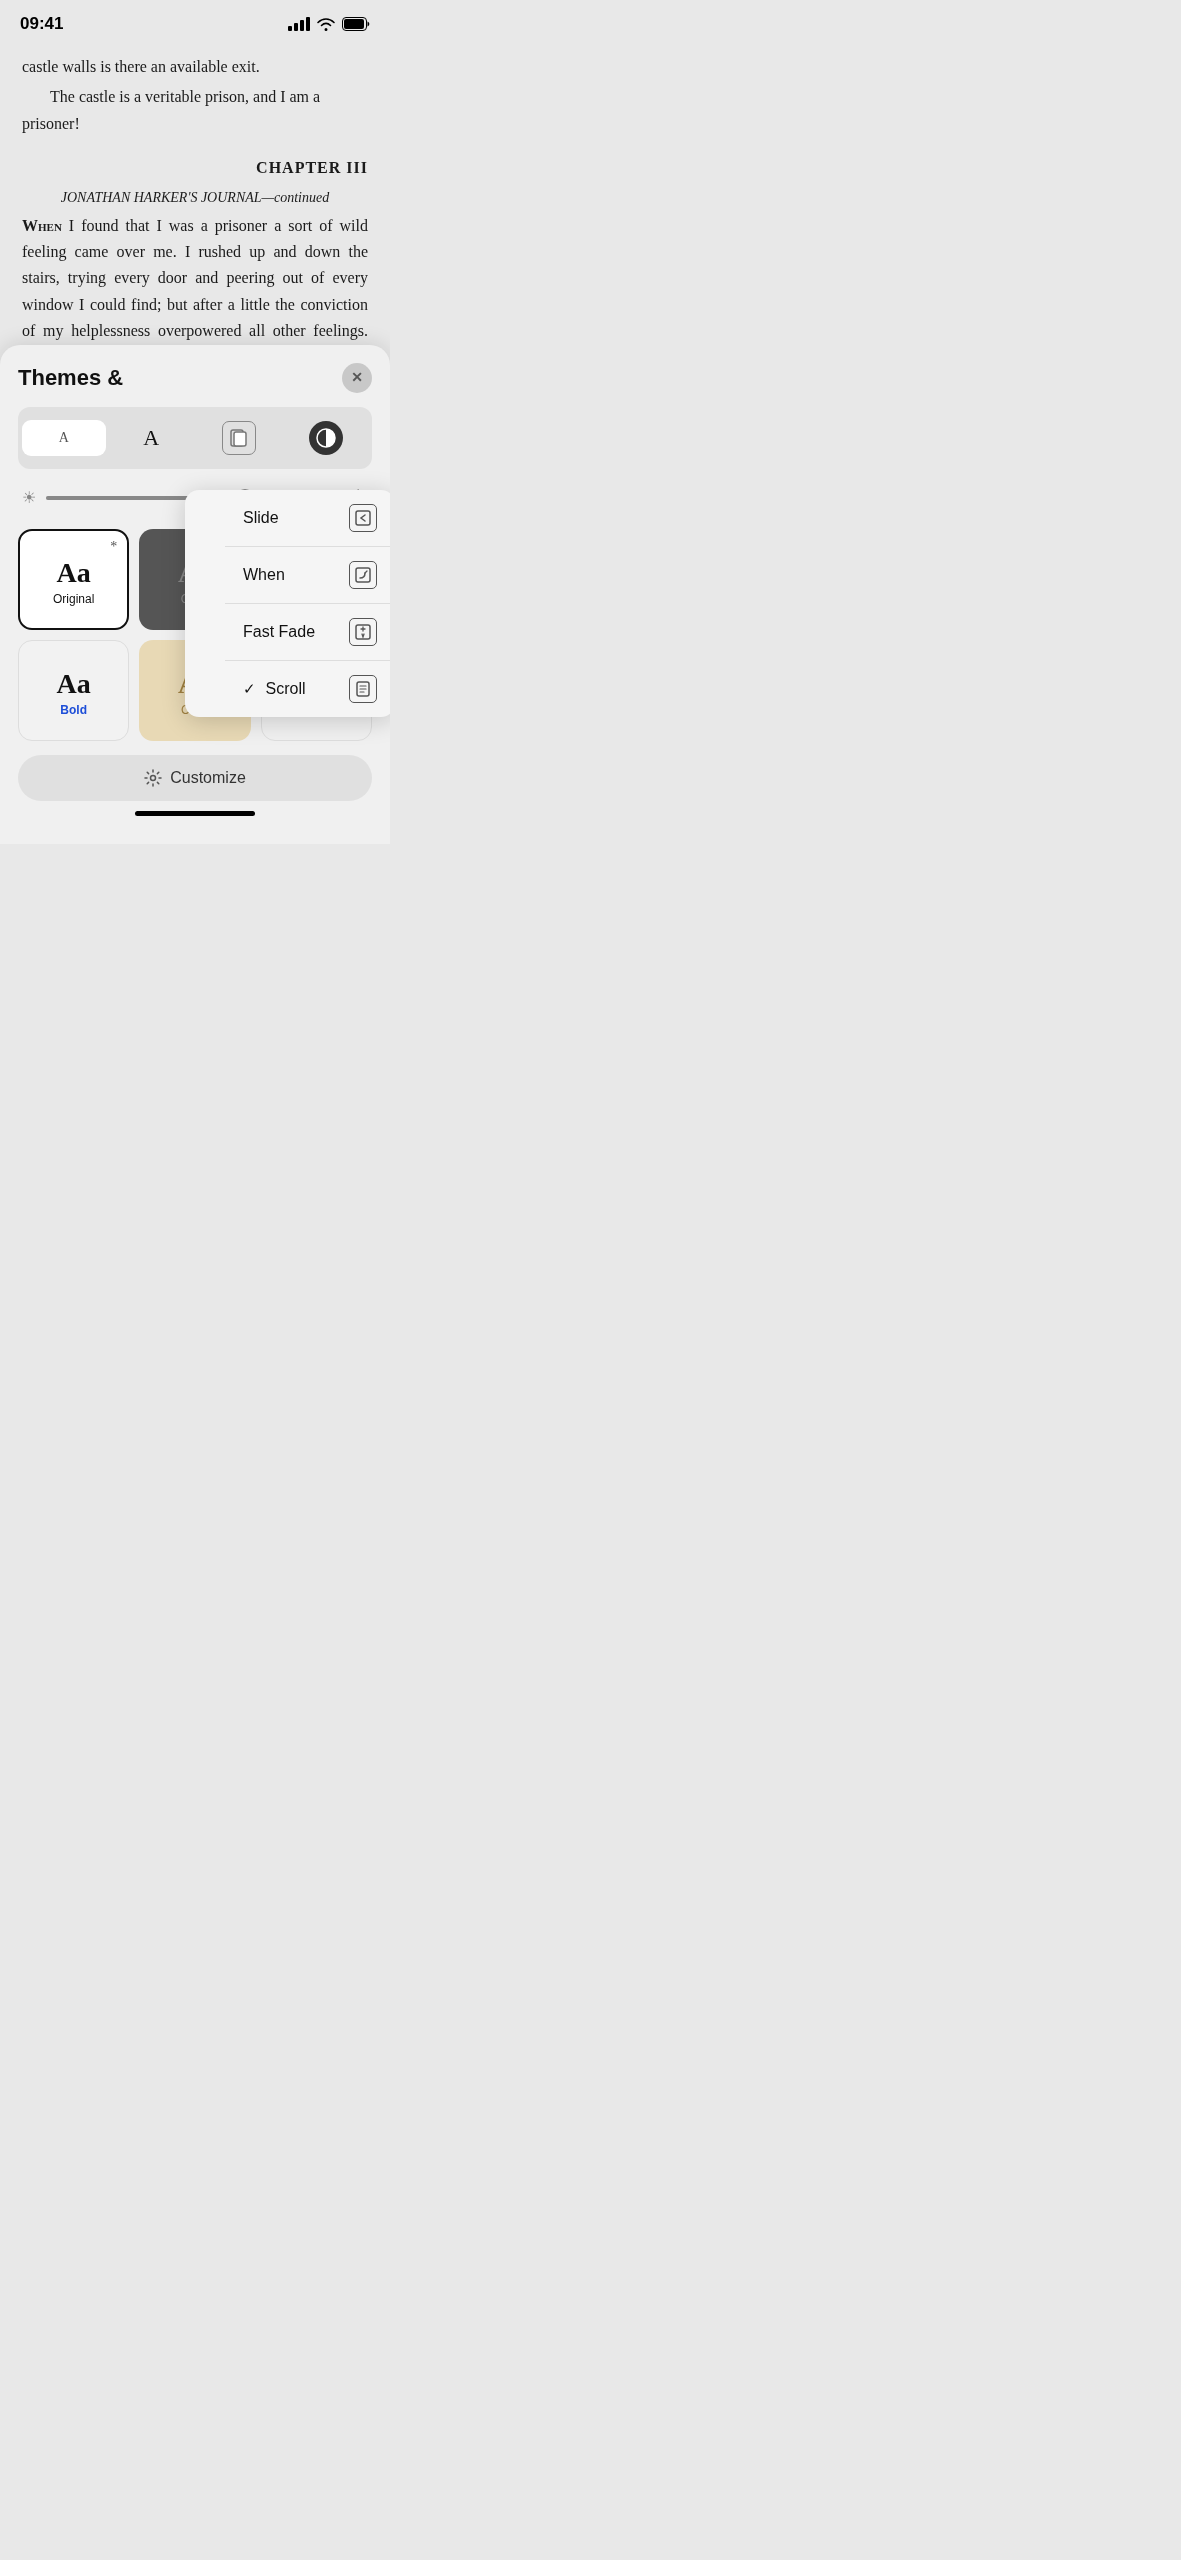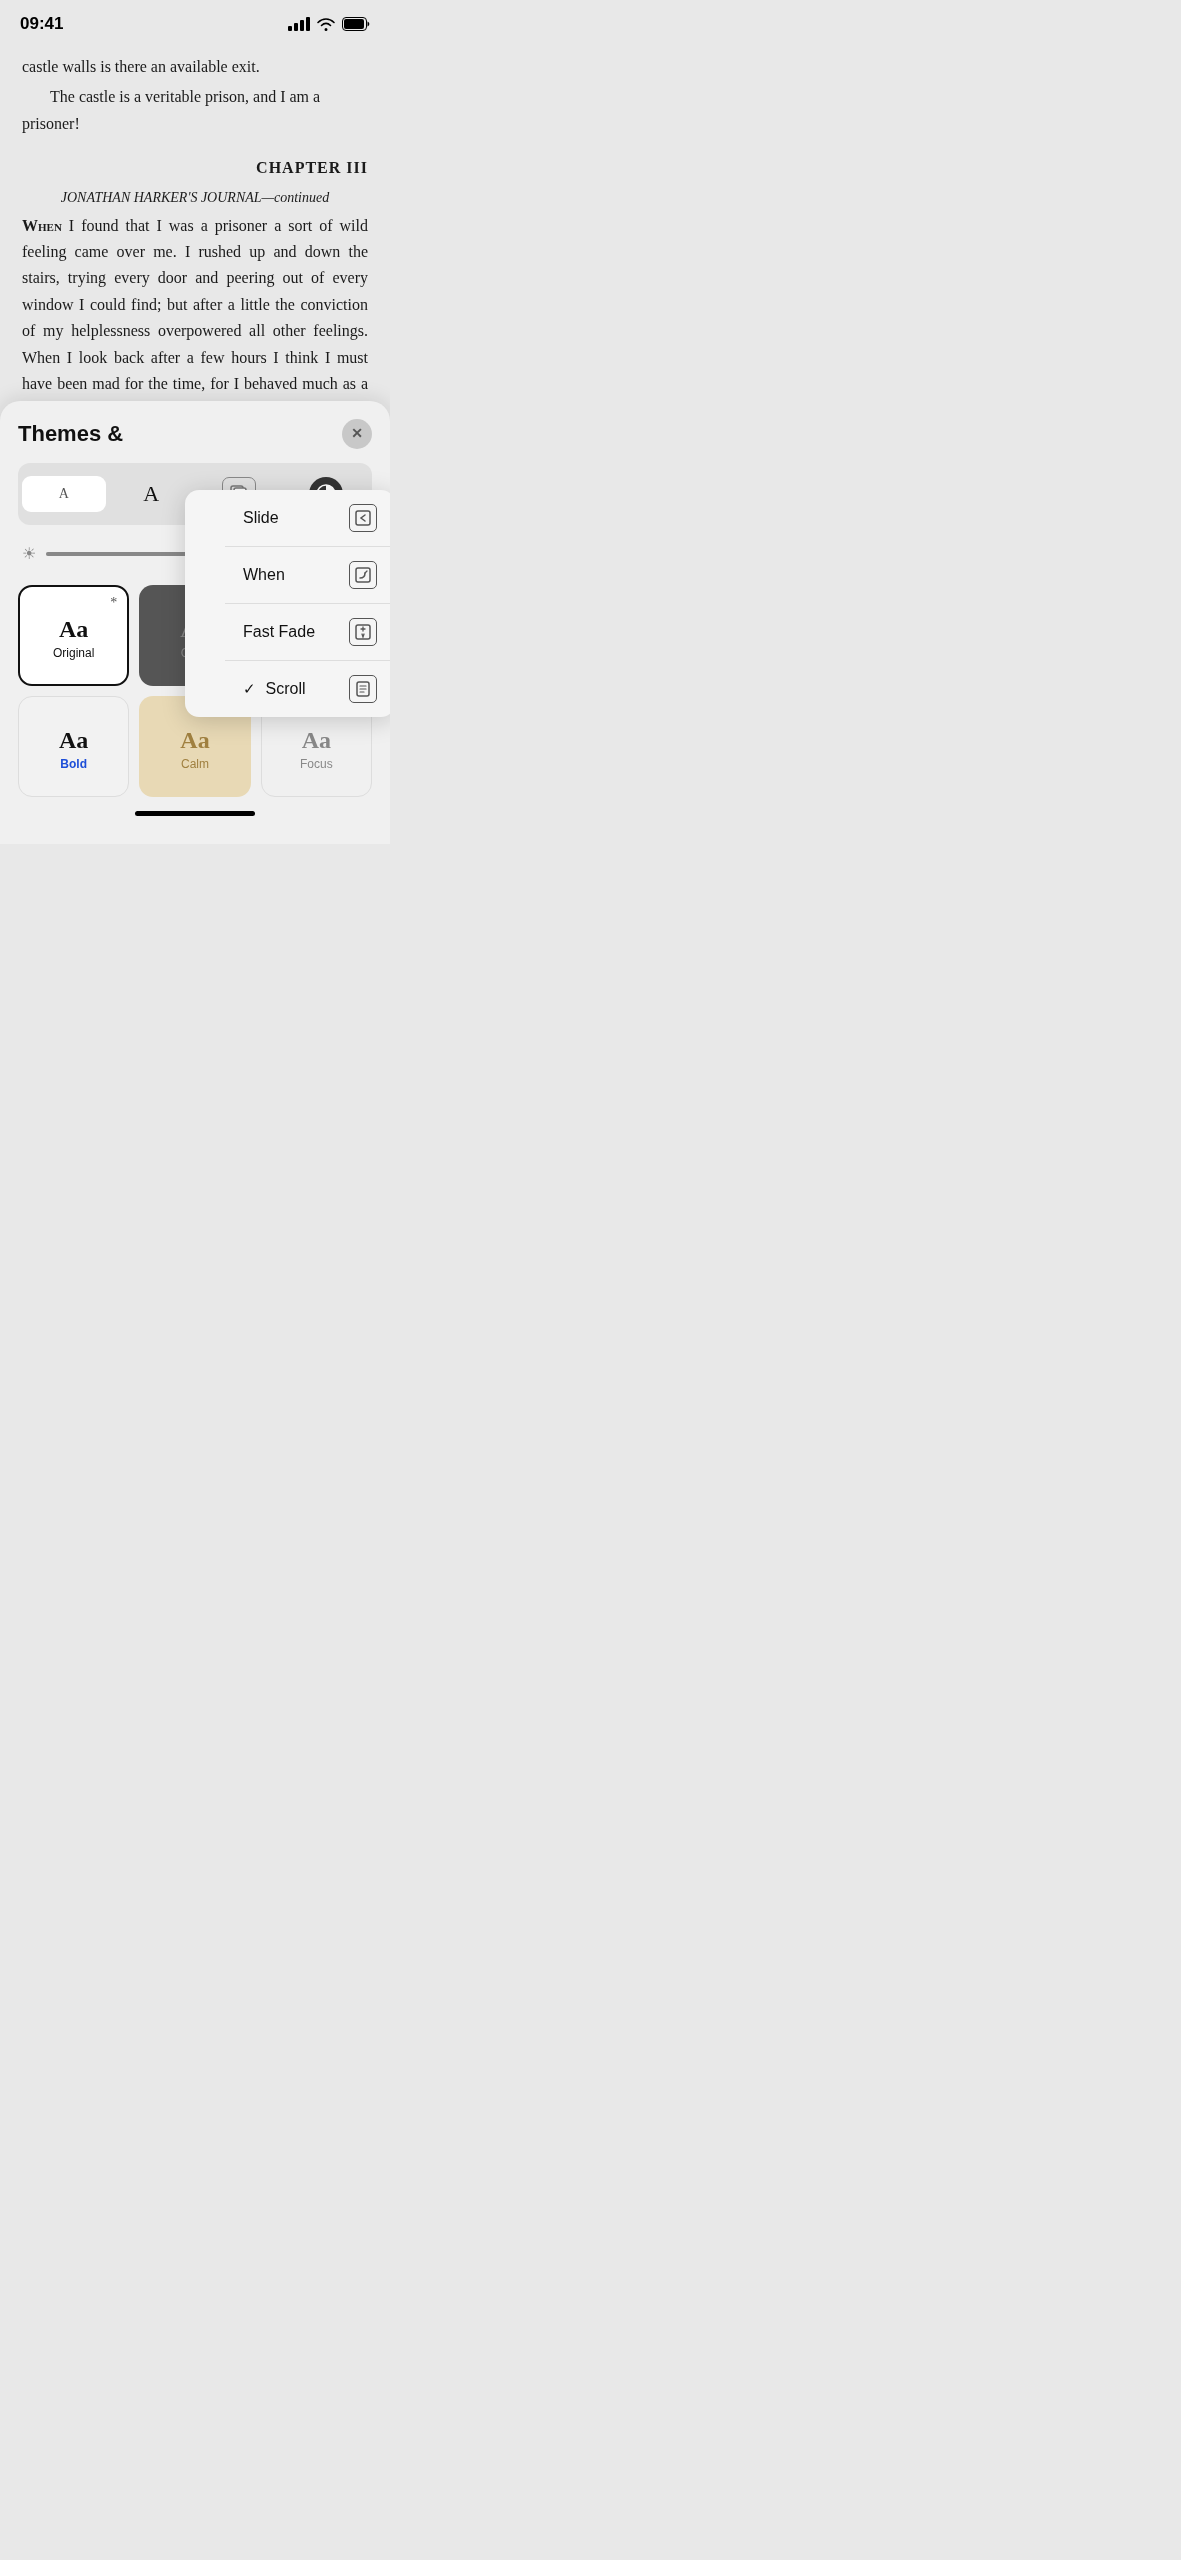--- a/index.html
+++ b/index.html
@@ -274,21 +274,21 @@
       border: 1px solid #ddd;
     }
     .theme-card.calm {
       background: #e8d9b5;
     }
     .theme-card.focus {
       background: #f0f0f0;
       border: 1px solid #ddd;
     }
     .theme-aa {
-      font-size: 24px;
+      font-size: 28px;
       font-weight: 700;
       font-family: Georgia, serif;
       line-height: 1;
       margin-bottom: 5px;
     }
     .theme-label {
       font-size: 12px;
       font-family: -apple-system, sans-serif;
     }
     .original .theme-aa { color: #111; }
@@ -519,15 +519,22 @@
       <span class="theme-aa">Aa</span>
       <span class="theme-label">Calm</span>
     </div>
 
     <div class="theme-card focus">
       <span class="theme-aa">Aa</span>
       <span class="theme-label">Focus</span>
     </div>
   </div>
 
+  <div class="customize-btn">
+    <svg width="18" height="18" viewBox="0 0 18 18">
+      <circle cx="9" cy="9" r="2.5" stroke="#555" stroke-width="1.5" fill="none"></circle>
+      <path d="M9 1v2M9 15v2M1 9h2M15 9h2M3.2 3.2l1.4 1.4M13.4 13.4l1.4 1.4M14.8 3.2l-1.4 1.4M4.6 13.4l-1.4 1.4" stroke="#555" stroke-width="1.5" stroke-linecap="round"></path>
+    </svg>
+    <span>Customize</span>
+  </div>
 
   <div class="home-indicator"></div>
 </div>
 
 </body></html>

